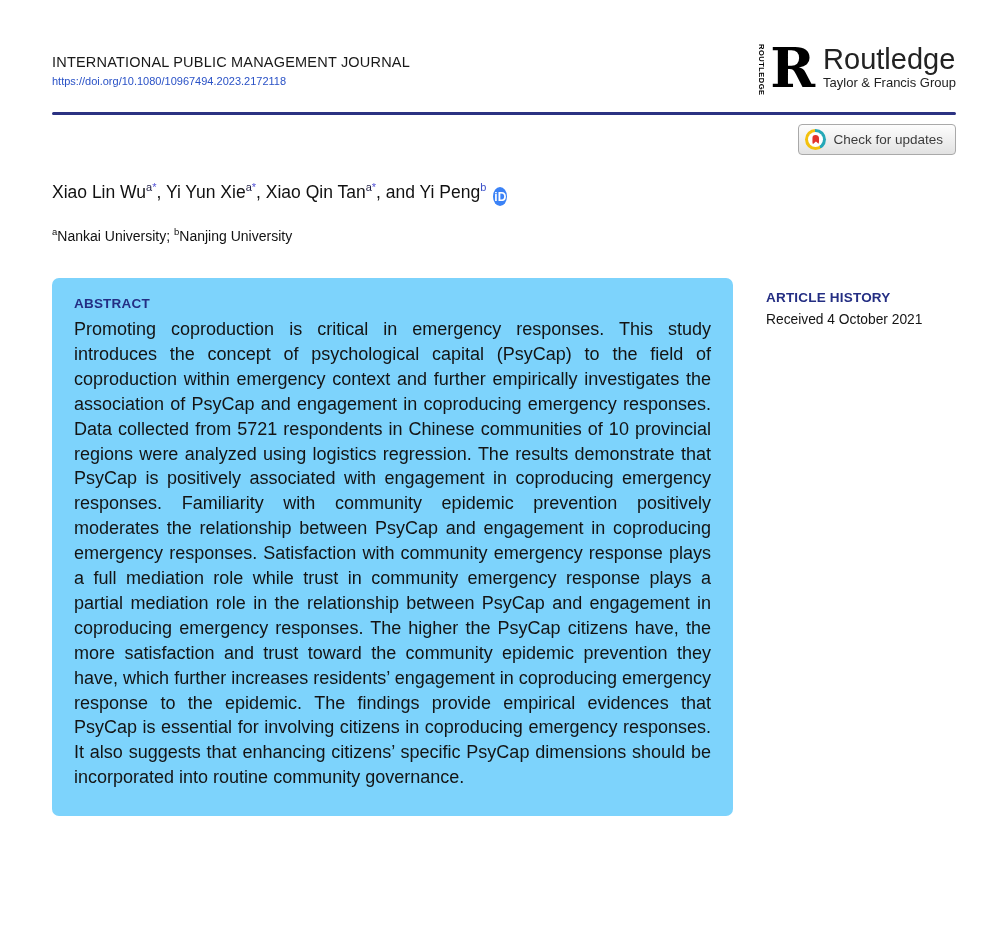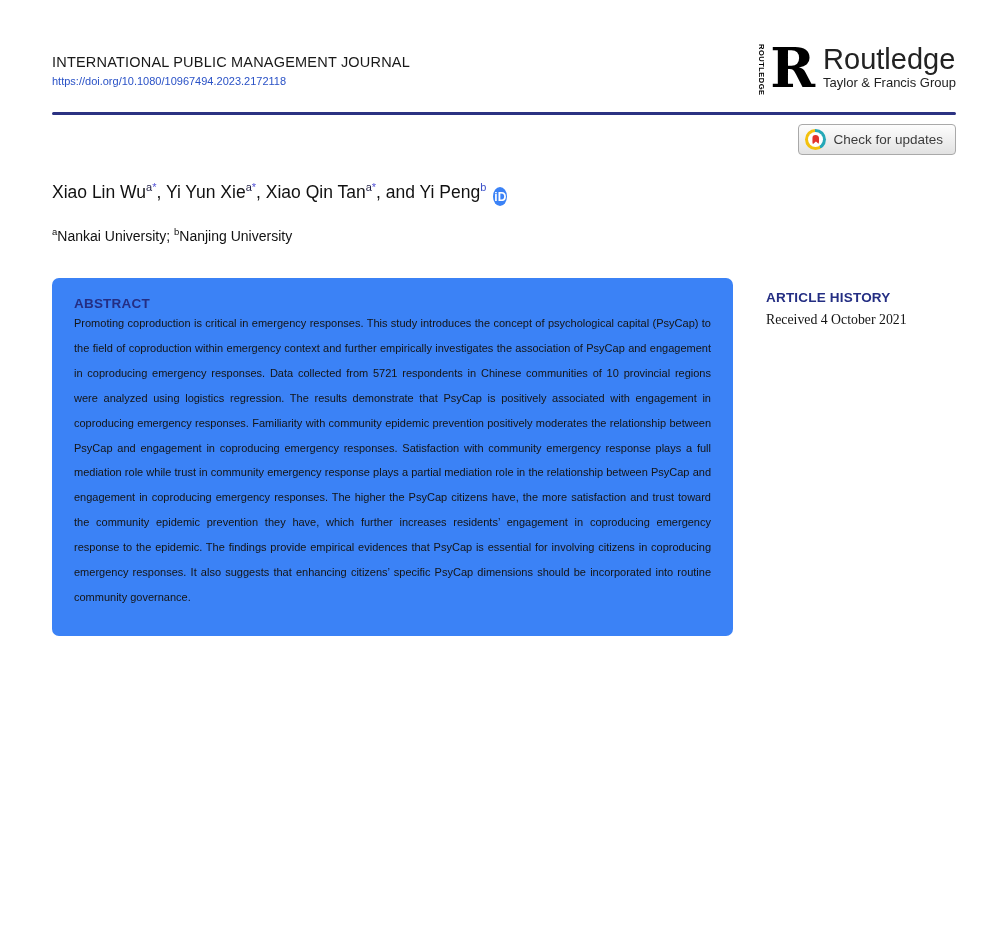--- a/index.html
+++ b/index.html
@@ -81,36 +81,36 @@
     background: #3b82f6; color: #fff; font-size: 12px; font-weight: 700;
     align-items: center; justify-content: center;
     vertical-align: -3px; margin-left: 7px; cursor: pointer;
   }
   .affiliations { margin-top: 20px; font-size: 14px; color: #111; }
   .affiliations sup { font-size: 9.5px; }
 
   
   .main-cols { display: flex; margin-top: 34px; }
   .abstract-box {
-    width: 681px; background: #3b82f6;
+    width: 681px; background: #7dd3fc;
     padding: 18px 22px 26px 22px;
   }
   .abstract-heading {
     font-size: 13.5px; font-weight: 700; color: #242e83; letter-spacing: 0.2px;
   }
   .abstract-text {
-    font-size: 11px; line-height: 24.9px;
+    margin-top: 6px; font-size: 18px; line-height: 24.9px;
     text-align: justify; color: #141414;
   }
   .right-col { width: 218px; padding-left: 33px; padding-top: 12px; }
   .history-heading {
     font-size: 13.5px; font-weight: 700; color: #242e83; letter-spacing: 0.2px;
   }
   .history-line { font-size: 13.8px; color: #141414; line-height: 19.5px; }
-  .history-line.first { margin-top: 5px; font-family: Liberation Serif, serif; }
+  .history-line.first { margin-top: 5px; }
 </style>
 </head>
 <body>
 
 <div class="page">
 
   <div class="header-row">
     <div class="journal-block">
       <div class="journal-name">INTERNATIONAL PUBLIC MANAGEMENT JOURNAL</div>
       <a class="doi-link" href="#">https://doi.org/10.1080/10967494.2023.2172118</a>

